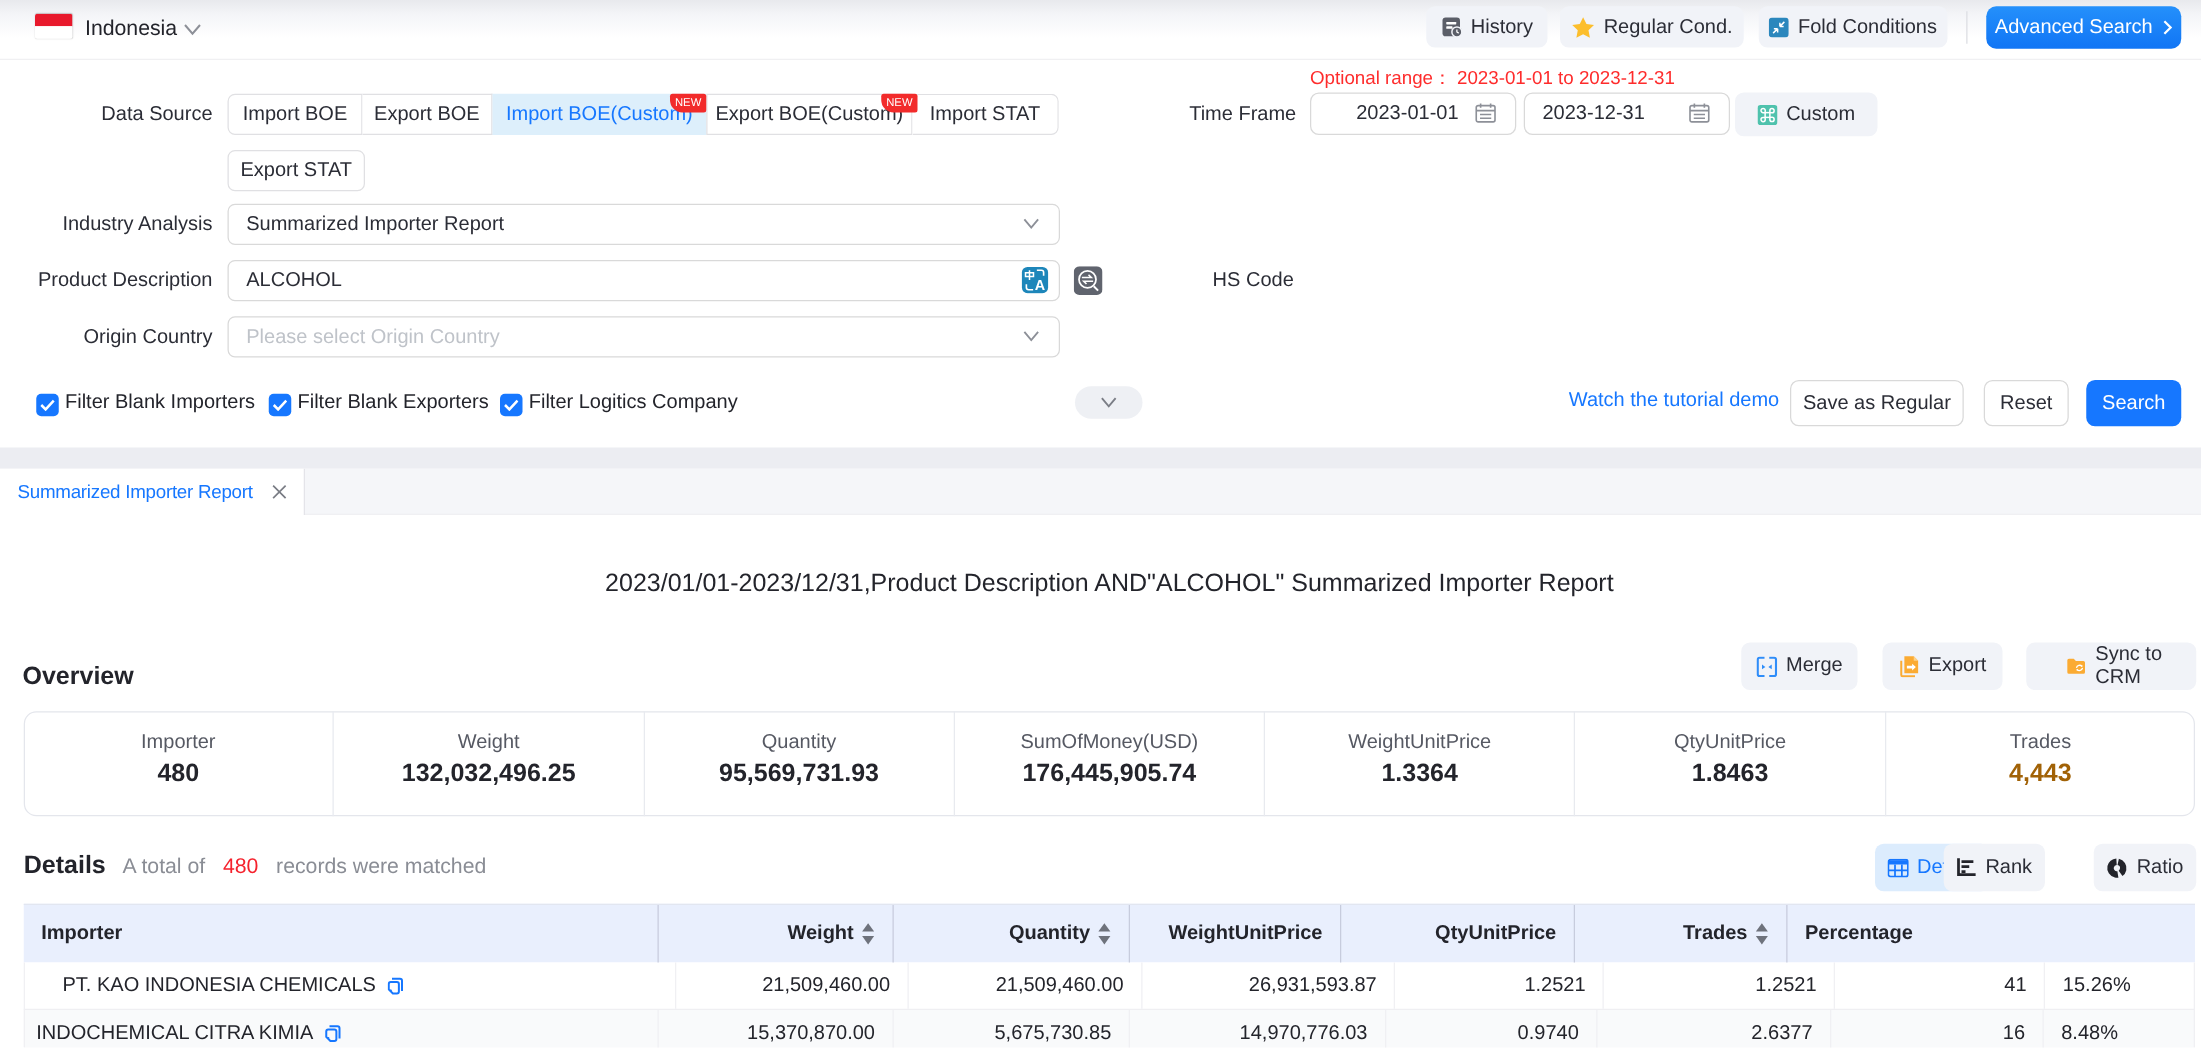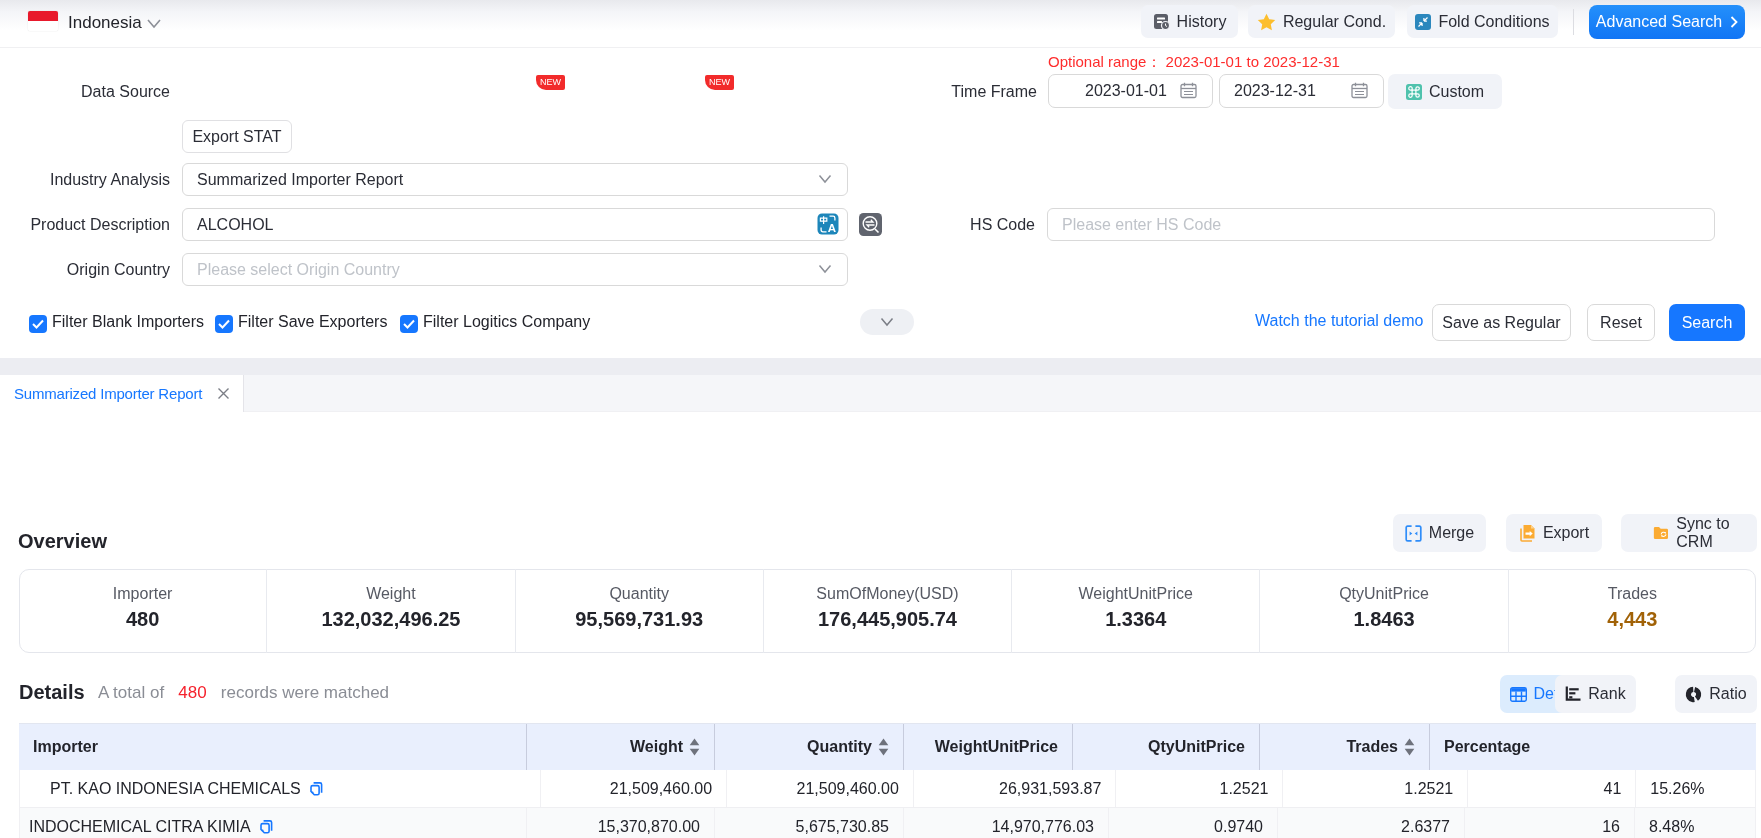--- a/index.html
+++ b/index.html
@@ -56,20 +56,27 @@
   <div class="abs" style="left:1573px;top:9px;width:1px;height:26px;background:#dcdde2;"></div>
   <div class="abs" style="left:1589px;top:5px;width:156px;height:34px;border-radius:8px;background:linear-gradient(180deg,#2490fb,#1175f5);color:#fff;font-size:16px;display:flex;align-items:center;justify-content:center;gap:8px;">
     <span>Advanced Search</span>
     <svg width="8" height="12" viewBox="0 0 8 12">
         <path d="M1.5 1 L6.5 6 L1.5 11" fill="none" stroke="#fff" stroke-width="1.8"></path>
       </svg>
   </div>
 
   <div class="lbl" style="left:0;top:75px;width:170px;">Data Source</div>
 
+  <div class="abs" style="left:182px;top:75px;height:33px;display:flex;">
+    <div style="width:108px;border:1px solid #e0e0e3;border-radius:6px 0 0 6px;background:#fff;text-align:center;line-height:31px;font-size:16px;color:#2b2d36;">Import BOE</div>
+    <div style="width:104px;border:1px solid #e0e0e3;border-left:none;background:#fff;text-align:center;line-height:31px;font-size:16px;color:#2b2d36;">Export BOE</div>
+    <div style="width:171px;background:#ddeffb;text-align:center;line-height:33px;font-size:16px;color:#1677ff;">Import BOE(Custom)</div>
+    <div style="width:165px;border:1px solid #e0e0e3;background:#fff;text-align:center;line-height:31px;font-size:16px;color:#2b2d36;">Export BOE(Custom)</div>
+    <div style="width:117px;border:1px solid #e0e0e3;border-left:none;border-radius:0 6px 6px 0;background:#fff;text-align:center;line-height:31px;font-size:16px;color:#2b2d36;">Import STAT</div>
+  </div>
   <div class="abs" style="left:536px;top:75px;width:29px;height:15px;background:#f22b2b;border-radius:2px 2px 2px 10px;color:#fff;font-size:9px;text-align:center;line-height:15px;">NEW</div>
   <div class="abs" style="left:705px;top:75px;width:29px;height:15px;background:#f22b2b;border-radius:2px 2px 2px 10px;color:#fff;font-size:9px;text-align:center;line-height:15px;">NEW</div>
   <div class="abs" style="left:182px;top:120px;width:110px;height:33px;border:1px solid #e0e0e3;border-radius:6px;background:#fff;text-align:center;line-height:31px;font-size:16px;color:#2b2d36;">Export STAT</div>
 
   <div class="lbl" style="left:0;top:163px;width:170px;">Industry Analysis</div>
   <div class="ctl" style="left:182px;top:163px;width:666px;">Summarized Importer Report</div>
   <svg class="abs" style="left:818px;top:174px;" width="14" height="10" viewBox="0 0 14 10">
       <path d="M1.5 1.5 L7 8 L12.5 1.5" fill="none" stroke="#8d9098" stroke-width="1.5"></path>
     </svg>
 
@@ -124,32 +131,31 @@
           <path d="M9.9 6.1 V4.5 A1.7 1.7 0 1 1 11.6 6.2 Z"></path>
           <path d="M6.1 9.9 H4.5 A1.7 1.7 0 1 0 6.2 11.6 Z"></path>
           <path d="M9.9 9.9 V11.5 A1.7 1.7 0 1 0 11.6 9.8 Z"></path>
           <rect x="6.1" y="6.1" width="3.8" height="3.8"></rect>
         </g>
       </svg>
     <span>Custom</span>
   </div>
 
   <div class="lbl" style="left:880px;top:208px;width:155px;">HS Code</div>
-  <div class="ctl ph" style="left:1047px;top:208px;width:668px;">Please enter HS Code</div>
 
   <div class="abs" style="left:29px;top:315px;width:18px;height:18px;background:#1677ff;border-radius:4px;"></div>
   <svg class="abs" style="left:32px;top:319px;" width="12" height="10" viewBox="0 0 12 10">
       <path d="M1 5 L4.5 8.5 L11 1.5" fill="none" stroke="#fff" stroke-width="2"></path>
     </svg>
   <div class="abs" style="left:52px;top:313px;font-size:16px;color:#23242b;">Filter Blank Importers</div>
   <div class="abs" style="left:215px;top:315px;width:18px;height:18px;background:#1677ff;border-radius:4px;"></div>
   <svg class="abs" style="left:218px;top:319px;" width="12" height="10" viewBox="0 0 12 10">
       <path d="M1 5 L4.5 8.5 L11 1.5" fill="none" stroke="#fff" stroke-width="2"></path>
     </svg>
-  <div class="abs" style="left:238px;top:313px;font-size:16px;color:#23242b;">Filter Save Exporters</div>
+  <div class="abs" style="left:238px;top:313px;font-size:16px;color:#23242b;">Filter Blank Exporters</div>
   <div class="abs" style="left:400px;top:315px;width:18px;height:18px;background:#1677ff;border-radius:4px;"></div>
   <svg class="abs" style="left:403px;top:319px;" width="12" height="10" viewBox="0 0 12 10">
       <path d="M1 5 L4.5 8.5 L11 1.5" fill="none" stroke="#fff" stroke-width="2"></path>
     </svg>
   <div class="abs" style="left:423px;top:313px;font-size:16px;color:#23242b;">Filter Logitics Company</div>
 
   <div class="abs" style="left:860px;top:309px;width:54px;height:26px;background:#eef0f4;border-radius:13px;"></div>
   <svg class="abs" style="left:880px;top:317px;" width="14" height="10" viewBox="0 0 14 10">
       <path d="M1.5 1.5 L7 8 L12.5 1.5" fill="none" stroke="#7b7e86" stroke-width="1.5"></path>
     </svg>
@@ -161,20 +167,21 @@
 
   <div class="abs" style="left:0;top:358px;width:1761px;height:17px;background:#ecedf2;"></div>
   <div class="abs" style="left:244px;top:375px;width:1517px;height:37px;background:#f5f6f9;border-bottom:1px solid #f0f0f3;"></div>
   <div class="abs" style="left:0;top:375px;width:244px;height:37px;background:#fff;border-right:1px solid #e4e4e9;">
     <span style="position:absolute;left:14px;top:0;line-height:37px;font-size:15px;letter-spacing:-0.2px;color:#1677ff;">Summarized Importer Report</span>
     <svg style="position:absolute;left:217px;top:12px;" width="13" height="13" viewBox="0 0 13 13">
         <path d="M1.5 1.5 L11.5 11.5 M11.5 1.5 L1.5 11.5" stroke="#7b7e86" stroke-width="1.4"></path>
       </svg>
   </div>
 
+  <div class="abs" style="left:19px;top:456px;width:1737px;text-align:center;font-size:20px;color:#23242b;">2023/01/01-2023/12/31,Product Description AND"ALCOHOL" Summarized Importer Report</div>
 
   <div class="abs" style="left:18px;top:530px;font-size:20px;font-weight:bold;color:#23242b;">Overview</div>
   <div class="graybtn" style="left:1393px;top:514px;width:93px;height:38px;">
     <svg width="17" height="17" viewBox="0 0 17 17">
         <g fill="none" stroke="#2f8df9" stroke-width="1.7">
           <path d="M6.6 1.2 H2.6 Q1.2 1.2 1.2 2.6 V14.4 Q1.2 15.8 2.6 15.8 H6.6 M10.4 15.8 H14.4 Q15.8 15.8 15.8 14.4 V2.6 Q15.8 1.2 14.4 1.2 H10.4"></path>
         </g>
         <path d="M7.3 8.5 L4.6 6.6 v3.8 Z" fill="#2f8df9"></path>
         <path d="M9.7 8.5 L12.4 6.6 v3.8 Z" fill="#2f8df9"></path>
       </svg>

